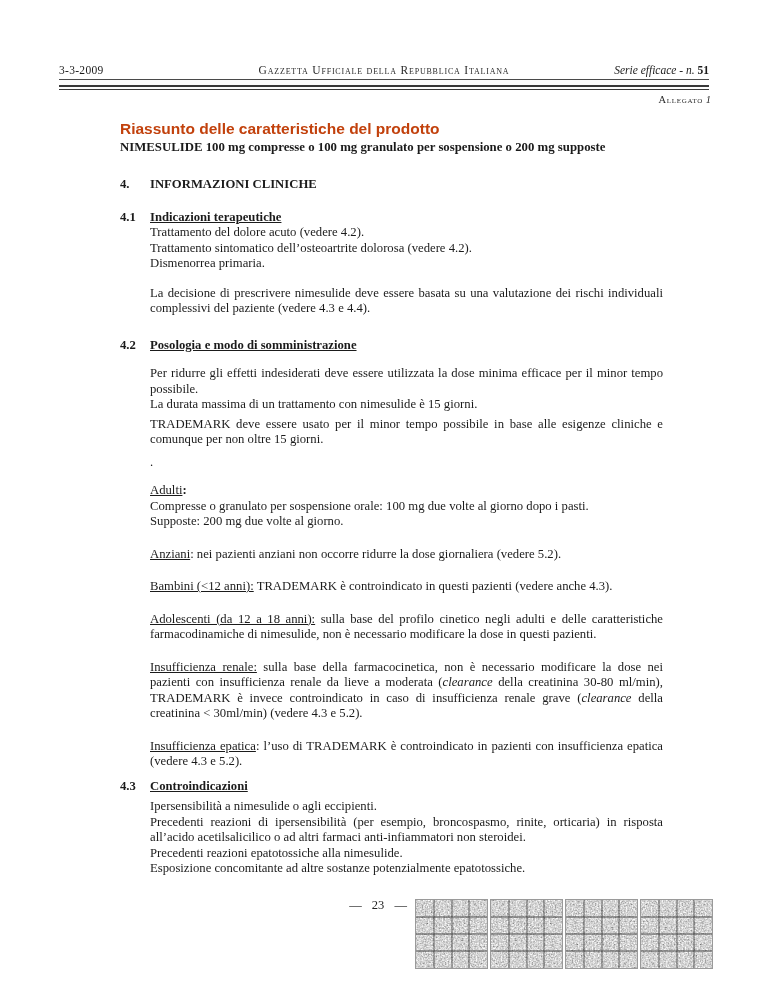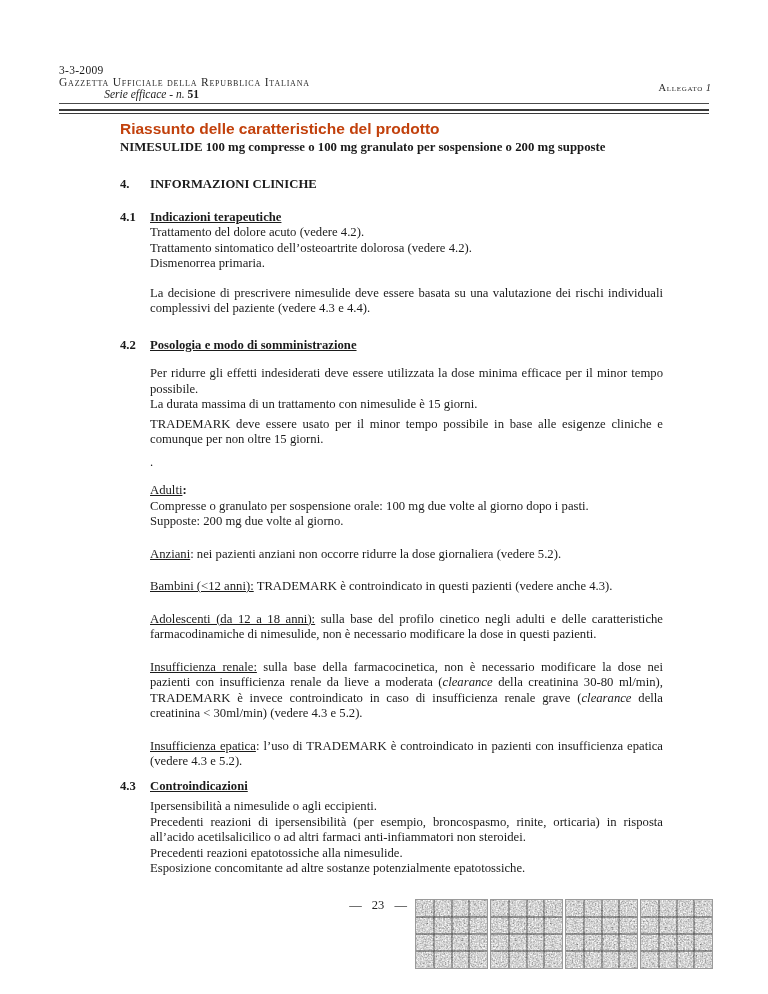--- a/index.html
+++ b/index.html
@@ -9,30 +9,30 @@
     width:768px; height:994px;
     background:#ffffff;
     font-family:"Liberation Serif", serif;
     color:#1b1b1b;
     overflow:hidden;
     margin:0 auto;
   }
 
   
   .gu-header { position:absolute; left:59px; top:64px; width:650px; }
-  .gu-header-row { display:flex; align-items:baseline; font-size:11.5px;flex-direction:column; }
+  .gu-header-row { display:flex; align-items:baseline; font-size:11.5px; }
   .gu-date { width:140px; letter-spacing:0.3px; }
   .gu-journal { flex:1; text-align:center; font-variant:small-caps; letter-spacing:0.8px; font-size:11.5px; color:#2a2a2a; }
   .gu-series { width:140px; text-align:right; font-style:italic; }
   .gu-series .num { font-style:normal; font-weight:bold; }
   .rule-thin   { border-top:1px solid #4a4a4a; margin-top:3px; }
   .rule-heavy  { border-top:2.5px solid #3a3a3a; margin-top:5px; }
   .rule-heavy2 { border-top:1.5px solid #3a3a3a; margin-top:2px; }
 
-  .annex { position:absolute; right:57px; top:82px; font-size:10.5px; color:#2a2a2a; }
+  .annex { position:absolute; right:57px; top:94px; font-size:10.5px; color:#2a2a2a; }
   .annex .sc { font-variant:small-caps; letter-spacing:0.7px; }
   .annex .it { font-style:italic; }
 
   
   .content { position:absolute; left:120px; top:120px; width:543px; }
   .doc-title {
     font-family:"Liberation Sans", sans-serif;
     font-weight:bold; font-size:15.5px; line-height:18px; color:#c2410c;
   }
   .doc-subtitle { font-weight:bold; font-size:12.8px; line-height:15px; margin-top:2px; }

